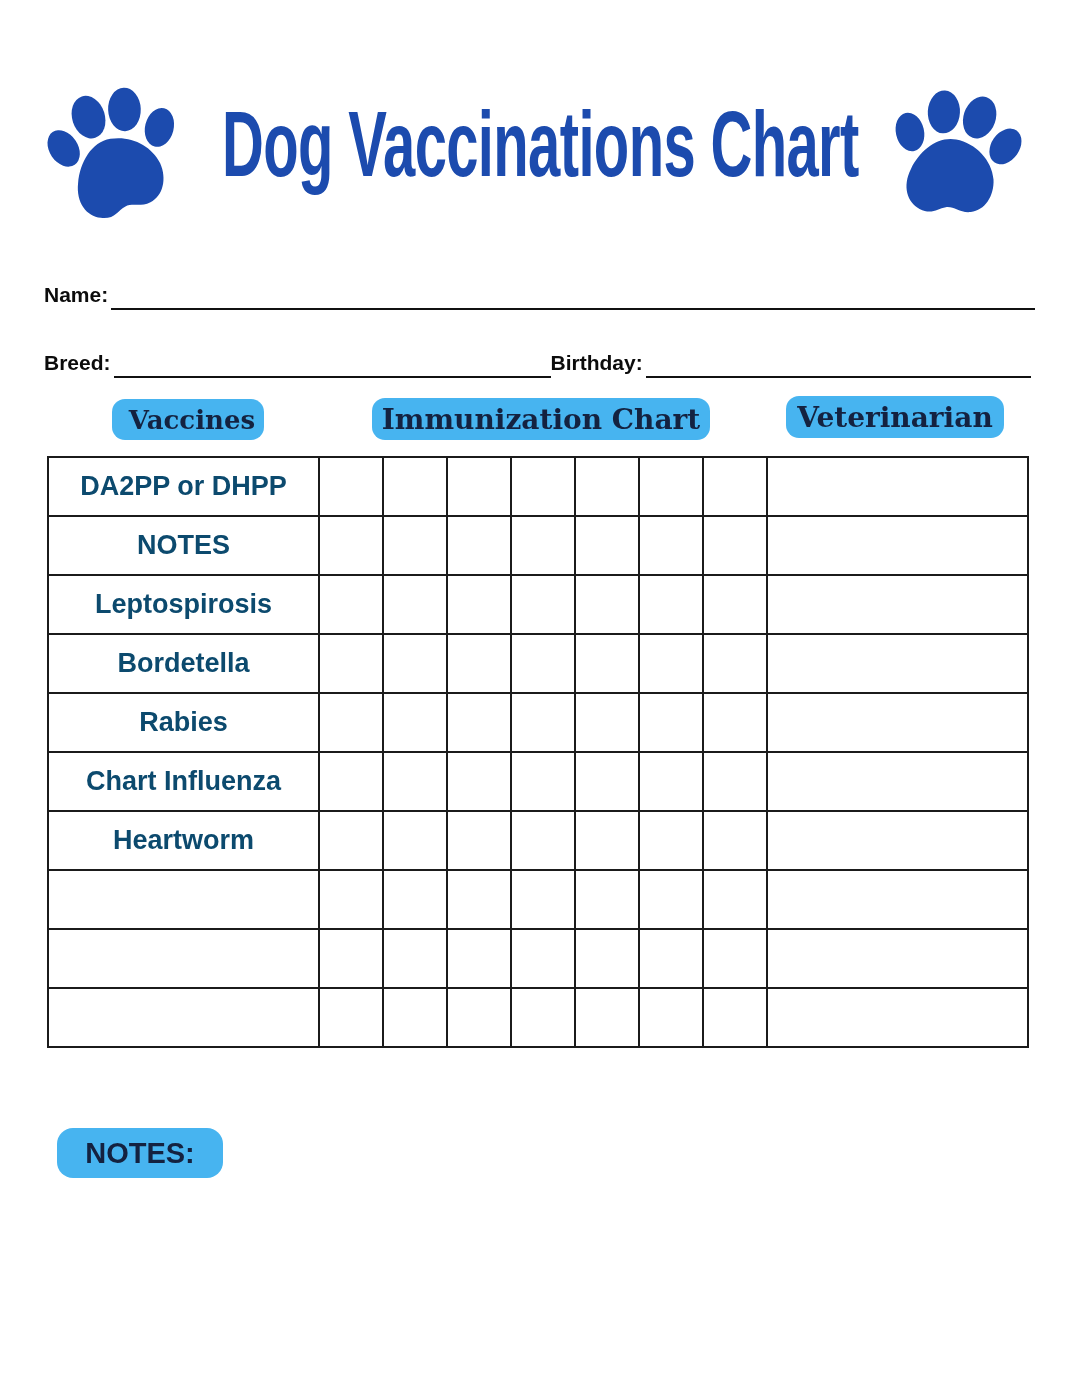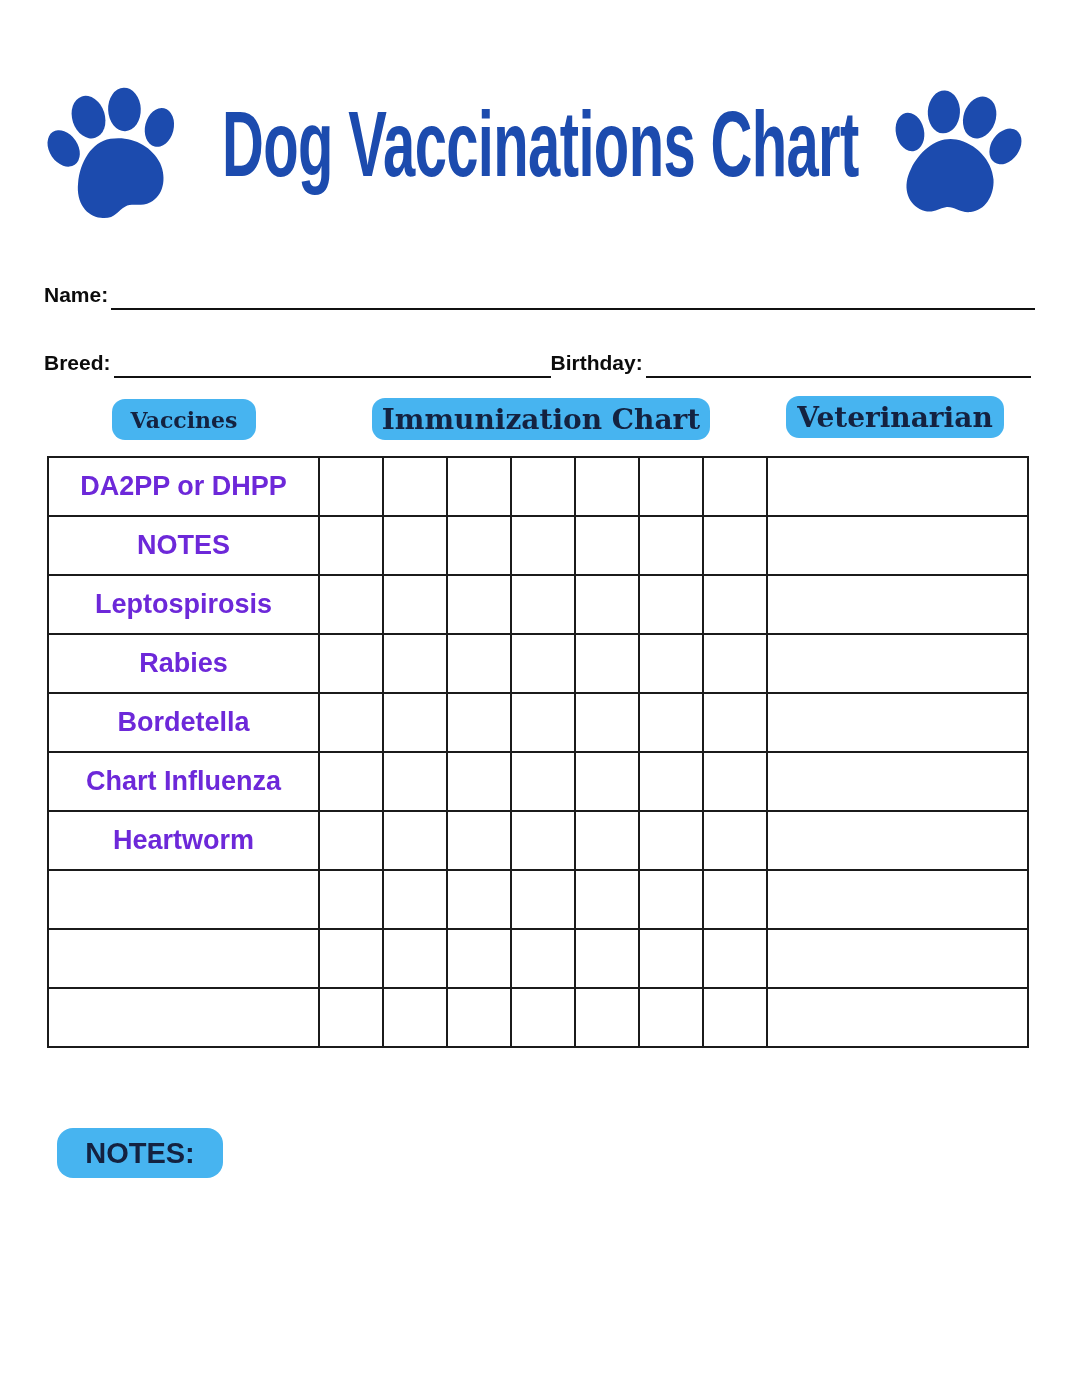--- a/index.html
+++ b/index.html
@@ -59,42 +59,42 @@
     position: absolute;
     background: var(--pill-blue, #47b4f0);
     color: var(--pill-text, #142240);
     display: flex;
     align-items: center;
     justify-content: center;
     font-family: "DejaVu Serif", serif;
     font-weight: bold;
     border-radius: 13px;
   }
-  .pill-vaccines     { left: 112px; top: 399px; width: 144px; height: 41px; font-size: 22px; }
+  .pill-vaccines     { left: 112px; top: 399px; width: 144px; height: 41px; font-size: 26px; padding-left: 8px; }
   .pill-immunization { left: 372px; top: 398px; width: 338px; height: 42px; font-size: 28px; }
   .pill-veterinarian { left: 786px; top: 396px; width: 218px; height: 42px; font-size: 28px; }
 
   table.vax {
     position: absolute;
     left: 47px; top: 456px;
     width: 982px;
     border-collapse: collapse;
     table-layout: fixed;
   }
   table.vax td {
     border: 2px solid var(--border, #1b1b1b);
     height: 57px;
     padding: 0;
   }
   td.vaccine-cell {
     font-weight: bold;
     font-size: 27px;
     text-align: center;
     vertical-align: middle;
-    color: #6d28d9;
+    color: #0c4a6e;
   }
 
   .pill-notes {
     position: absolute;
     left: 57px; top: 1128px;
     width: 166px; height: 50px;
     background: var(--pill-blue, #47b4f0);
     color: var(--pill-text, #142240);
     border-radius: 16px;
     display: flex;
@@ -192,32 +192,32 @@
         <td class="date-cell"></td>
         <td class="date-cell"></td>
         <td class="date-cell"></td>
         <td class="date-cell"></td>
         <td class="date-cell"></td>
         <td class="date-cell"></td>
         <td class="date-cell"></td>
         <td class="vet-cell"></td>
       </tr>
       <tr>
+        <td class="vaccine-cell">Bordetella</td>
+        <td class="date-cell"></td>
+        <td class="date-cell"></td>
+        <td class="date-cell"></td>
+        <td class="date-cell"></td>
+        <td class="date-cell"></td>
+        <td class="date-cell"></td>
+        <td class="date-cell"></td>
+        <td class="vet-cell"></td>
+      </tr>
+      <tr>
         <td class="vaccine-cell">Rabies</td>
-        <td class="date-cell"></td>
-        <td class="date-cell"></td>
-        <td class="date-cell"></td>
-        <td class="date-cell"></td>
-        <td class="date-cell"></td>
-        <td class="date-cell"></td>
-        <td class="date-cell"></td>
-        <td class="vet-cell"></td>
-      </tr>
-      <tr>
-        <td class="vaccine-cell">Bordetella</td>
         <td class="date-cell"></td>
         <td class="date-cell"></td>
         <td class="date-cell"></td>
         <td class="date-cell"></td>
         <td class="date-cell"></td>
         <td class="date-cell"></td>
         <td class="date-cell"></td>
         <td class="vet-cell"></td>
       </tr>
       <tr>

